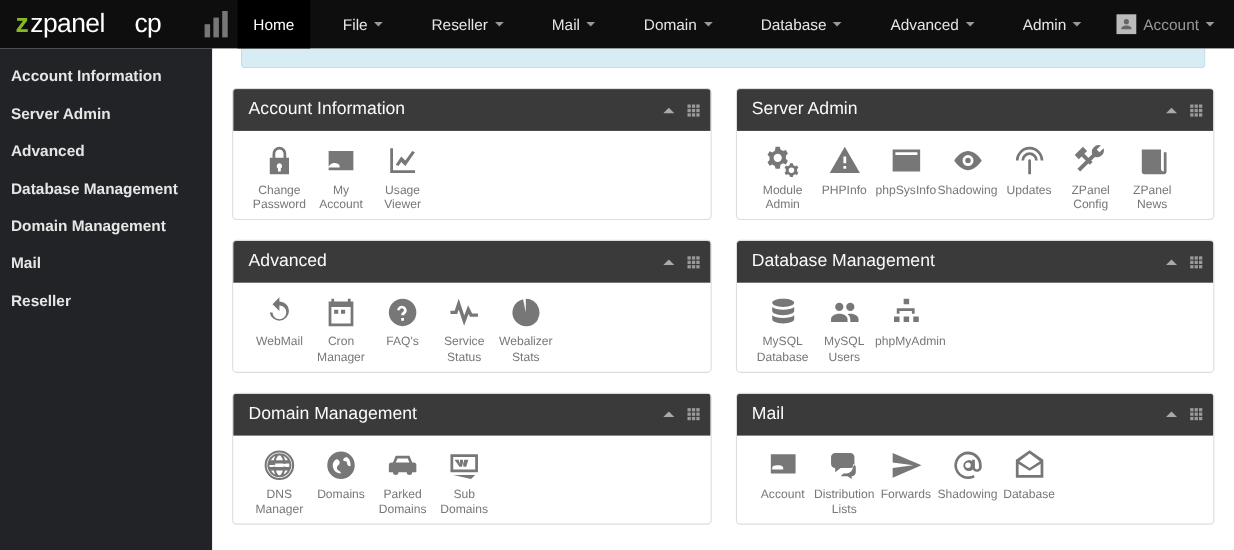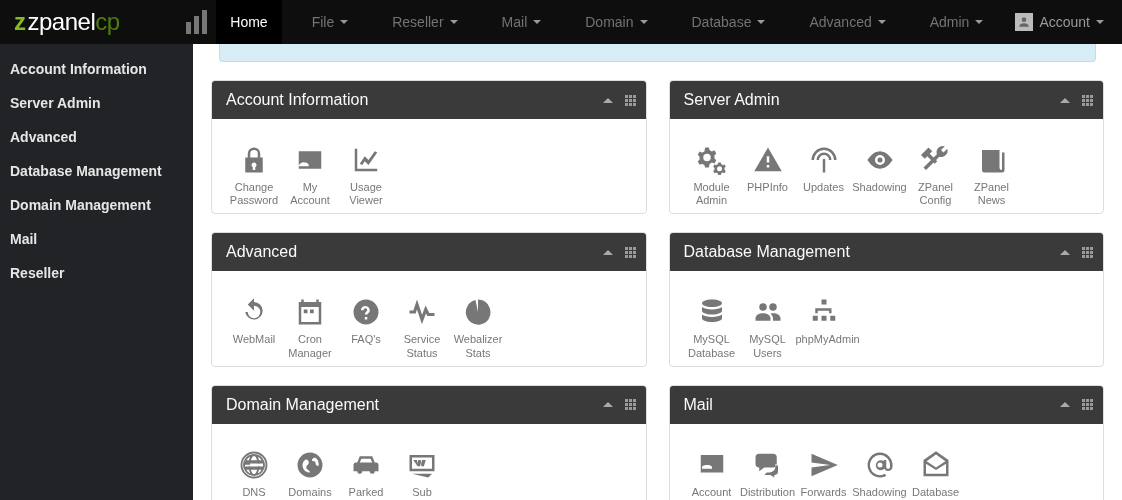--- a/index.html
+++ b/index.html
@@ -1,45 +1,45 @@
 <!DOCTYPE html>
 <html><head>
 <meta charset="utf-8">
 <style>
 * { margin: 0; padding: 0; box-sizing: border-box; font-family: "Helvetica Neue", Helvetica, Arial, sans-serif; }
 body { background: #fff; width: 1122px; height: 500px; overflow: hidden; }
 .topbar { height: 44px; background: #0e0e0e; display: flex; align-items: center; position: relative; z-index: 10; }
 .logo { width: 193px; padding-left: 14px; display: flex; align-items: center; height: 44px; color:#fff; font-size: 24px; font-weight: 400; letter-spacing: -0.5px;}
 .logo .z { color:#88b825; font-weight:700; margin-right:2px;}
-.logo .cp { color:#4d7c0f; }
+.logo .cp { color:#ffffff;padding-left:27px; }
 .bars-icon { width:44px; display:flex; align-items:flex-end; justify-content:center; height:44px; padding-bottom:10px;}
 .bars-icon span { display:inline-block; width:5px; background:#777; margin:0 1.5px;}
 .bars-icon span:nth-child(1){height:12px;}
 .bars-icon span:nth-child(2){height:18px;}
 .bars-icon span:nth-child(3){height:24px;}
 .topnav { display:flex; height:44px;gap:16px; }
-.topnav-item { display:flex; align-items:center; padding:0 14px; color:#737373; font-size:14px; cursor:pointer; height:44px;}
+.topnav-item { display:flex; align-items:center; padding:0 14px; color:#e5e5e5; font-size:14px; cursor:pointer; height:44px;}
 .topnav-item.active { background:#000; color:#fff; }
 .caret { border-left:4px solid transparent; border-right:4px solid transparent; border-top:4px solid #999; margin-left:6px; display:inline-block;}
 .acct-box { margin-left:auto; display:flex; align-items:center; padding:0 18px; color:#999; font-size:14px; cursor:pointer;}
 .avatar { width:18px; height:18px; background:#bbb; display:flex; align-items:center; justify-content:center; margin-right:6px; }
 .avatar svg { fill:#666; }
 .layout { display:flex; height:464px; }
 .sidebar { width:193px; background:#222326; padding-top:8px; }
 .sidebar-item { color:#e6e6e6; font-size:14px; font-weight:600; padding:9px 10px; cursor:pointer; }
 .content { flex:1; background:#fff; padding:0 18px 0 18px; overflow:hidden; }
 .banner { height:18px; background:#d7ecf4; border:1px solid #bcdde9; border-top:none; border-radius:0 0 4px 4px; margin:0 8px 18px 8px;}
 .row { display:flex; gap:22px; margin-bottom:18px;}
 .panel { flex:1; border:1px solid #ddd; border-radius:4px; overflow:hidden; }
 .panel-head { background:#3a3a3a; color:#fafafa; padding:10px 14px; font-size:16px; font-weight:400; display:flex; align-items:center; position:relative;}
 .panel-head-controls { position:absolute; right:10px; display:flex; align-items:center; gap:12px;}
 .chevron-up { display:inline-block; width:0; height:0; border-left:5px solid transparent; border-right:5px solid transparent; border-bottom:5px solid #aaa; cursor:pointer;}
 .grip { display:inline-grid; grid-template-columns:repeat(3,3px); grid-auto-rows:3px; gap:1px; cursor:move;}
 .grip span { background:#9a9a9a; }
-.panel-body { padding:10px 14px 6px 14px; display:flex; flex-wrap:wrap; gap:0;margin-top:14px;}
+.panel-body { padding:10px 14px 6px 14px; display:flex; flex-wrap:wrap; gap:0;}
 .module { width:56px; text-align:center; color:#777; font-size:11px; line-height:1.2; cursor:pointer; }
 .module .icon { height:34px; display:flex; align-items:center; justify-content:center; margin-bottom:4px;}
 .module .icon svg { fill:#777; }
 .module .label { min-height:26px; }
 </style>
 </head>
 <body>
 
 <svg width="0" height="0" style="position:absolute">
 <defs>
@@ -276,32 +276,40 @@
               <div class="icon">
                 <svg width="30" height="30">
                   <use href="#i-warning"></use>
                 </svg>
               </div>
               <div class="label">PHPInfo</div>
             </div>
             <div class="module">
               <div class="icon">
                 <svg width="30" height="30">
+                  <use href="#i-terminal"></use>
+                </svg>
+              </div>
+              <div class="label">phpSysInfo</div>
+            </div>
+            <div class="module">
+              <div class="icon">
+                <svg width="30" height="30">
+                  <use href="#i-eye"></use>
+                </svg>
+              </div>
+              <div class="label">Shadowing</div>
+            </div>
+            <div class="module">
+              <div class="icon">
+                <svg width="30" height="30">
                   <use href="#i-broadcast"></use>
                 </svg>
               </div>
               <div class="label">Updates</div>
-            </div>
-            <div class="module">
-              <div class="icon">
-                <svg width="30" height="30">
-                  <use href="#i-eye"></use>
-                </svg>
-              </div>
-              <div class="label">Shadowing</div>
             </div>
             <div class="module">
               <div class="icon">
                 <svg width="30" height="30">
                   <use href="#i-tools"></use>
                 </svg>
               </div>
               <div class="label">ZPanel<br>Config</div>
             </div>
             <div class="module">

